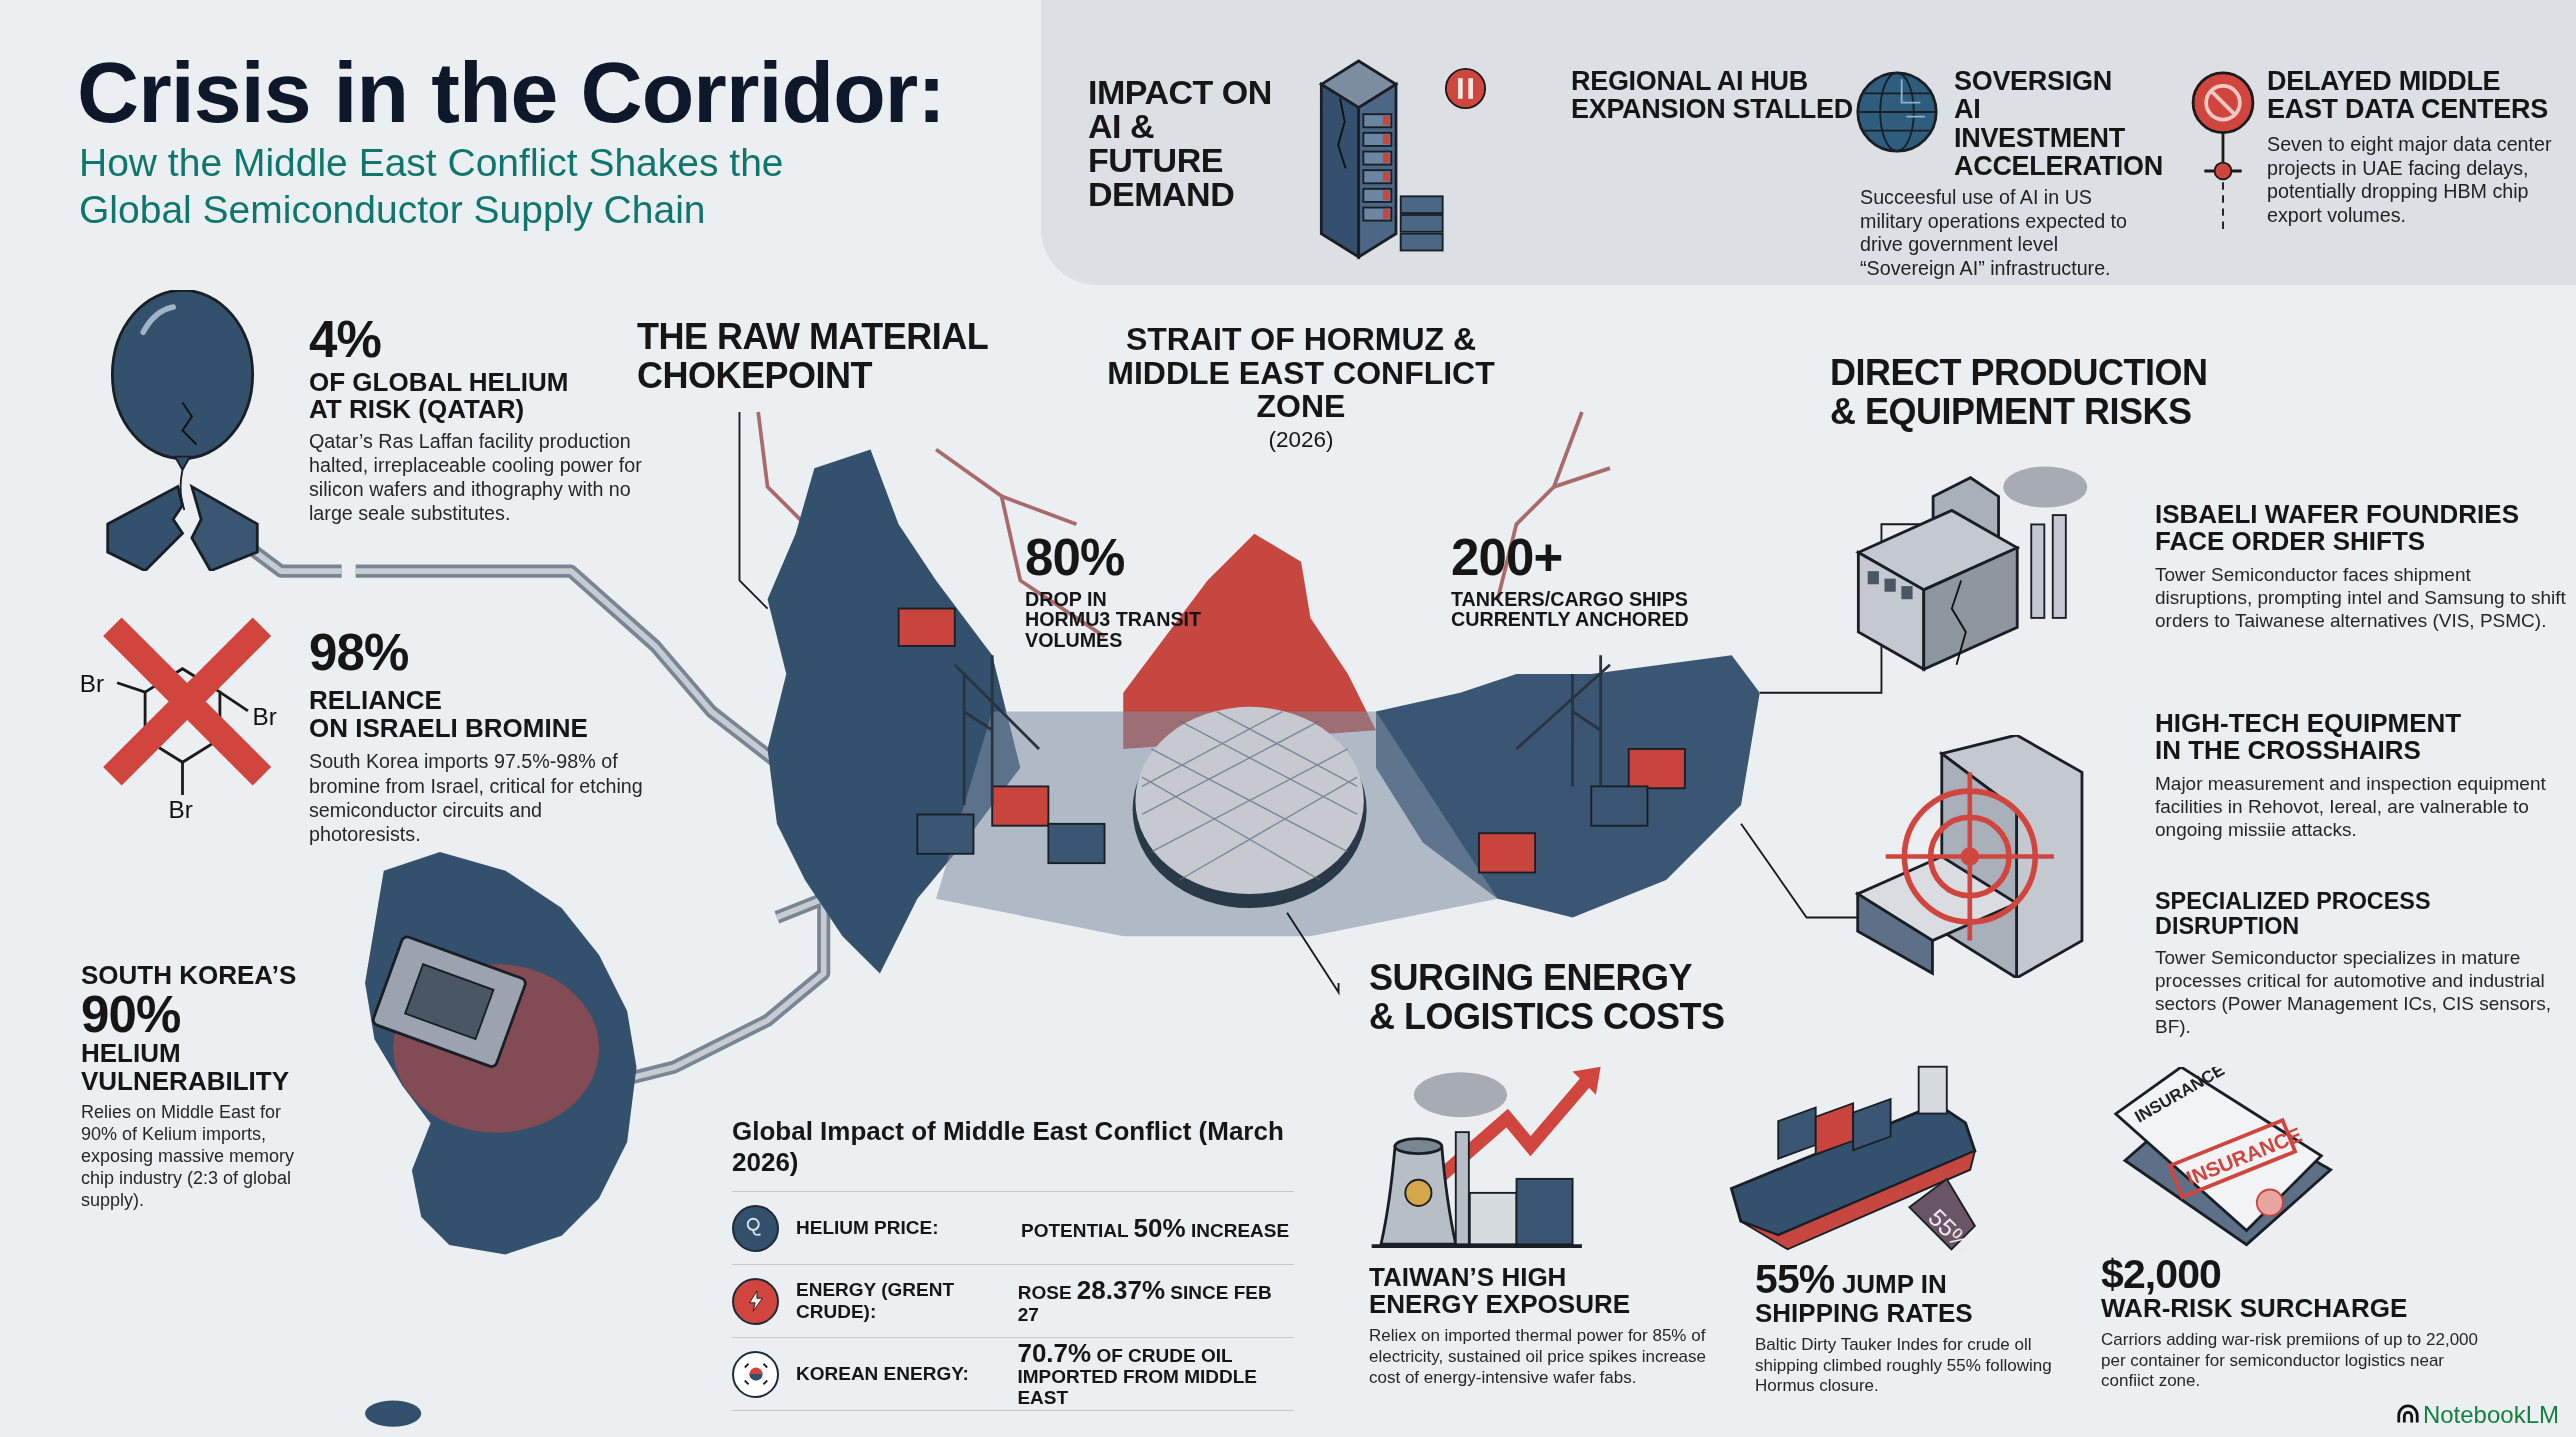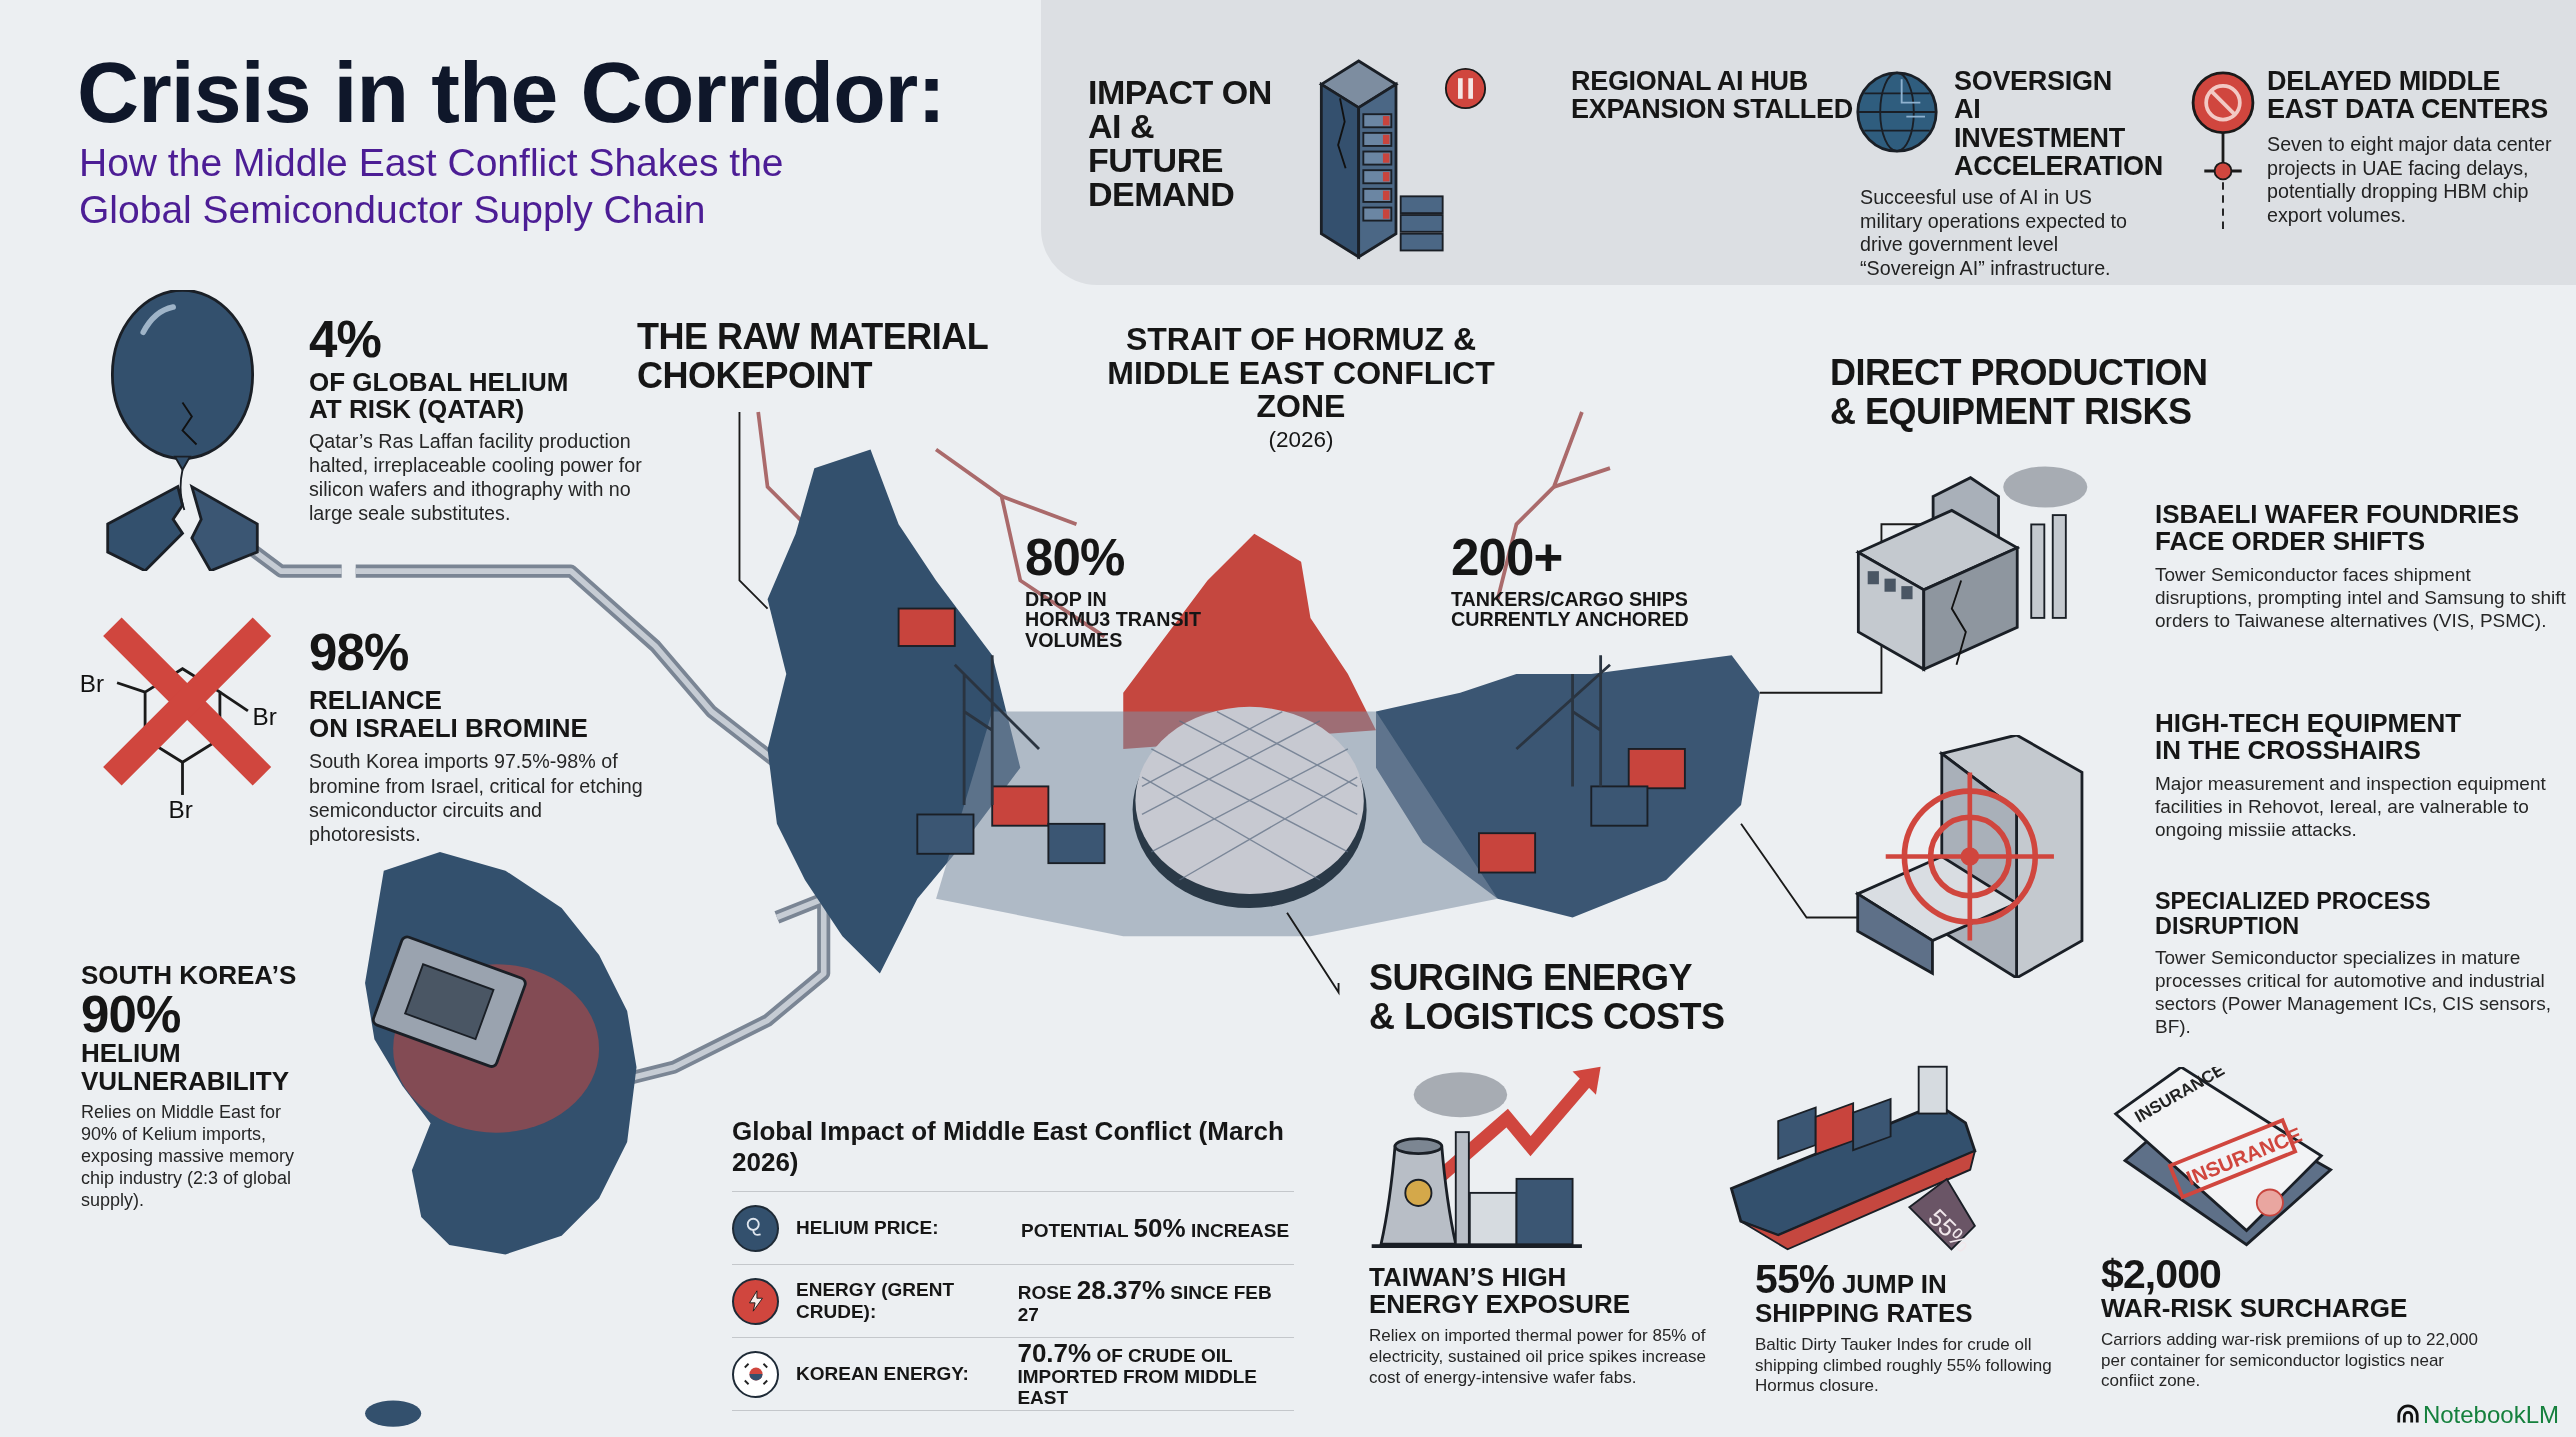--- a/index.html
+++ b/index.html
@@ -9,21 +9,21 @@
     font-family: "Liberation Sans", "DejaVu Sans", sans-serif;
     color: #161616;
     position: relative;
   }
   .abs { position: absolute; }
   .head { font-weight: 700; text-transform: uppercase; line-height: 1.0; letter-spacing: -0.5px; }
   .body-txt { font-size: 19.7px; line-height: 1.22; color: #262626; }
 
   
   #title { left: 77px; top: 49px; font-size: 86px; font-weight: 700; letter-spacing: -0.9px; line-height: 1; color: #0f172a; }
-  #subtitle { left: 79px; top: 140px; font-size: 39px; line-height: 1.2; color: #4c1d95; width: 842px; }
+  #subtitle { left: 79px; top: 140px; font-size: 39px; line-height: 1.2; color: #0f766e; width: 842px; }
 
   
   #impact-panel { left: 1041px; top: 0; width: 1535px; height: 285px; background: #dcdfe3; border-bottom-left-radius: 56px; }
   #impact-heading { left: 47px; top: 75px; font-size: 34px; width: 206px; }
   .impact-item { position: absolute; top: 67px; }
   .impact-item .ititle { font-size: 27px; font-weight: 700; text-transform: uppercase; line-height: 1.05; letter-spacing: -0.3px; }
   .impact-item .ibody { font-size: 19.7px; line-height: 1.2; margin-top: 9.4px; color: #222; }
 
   
   .big { font-size: 51px; font-weight: 700; line-height: 1; letter-spacing: -0.9px; }

